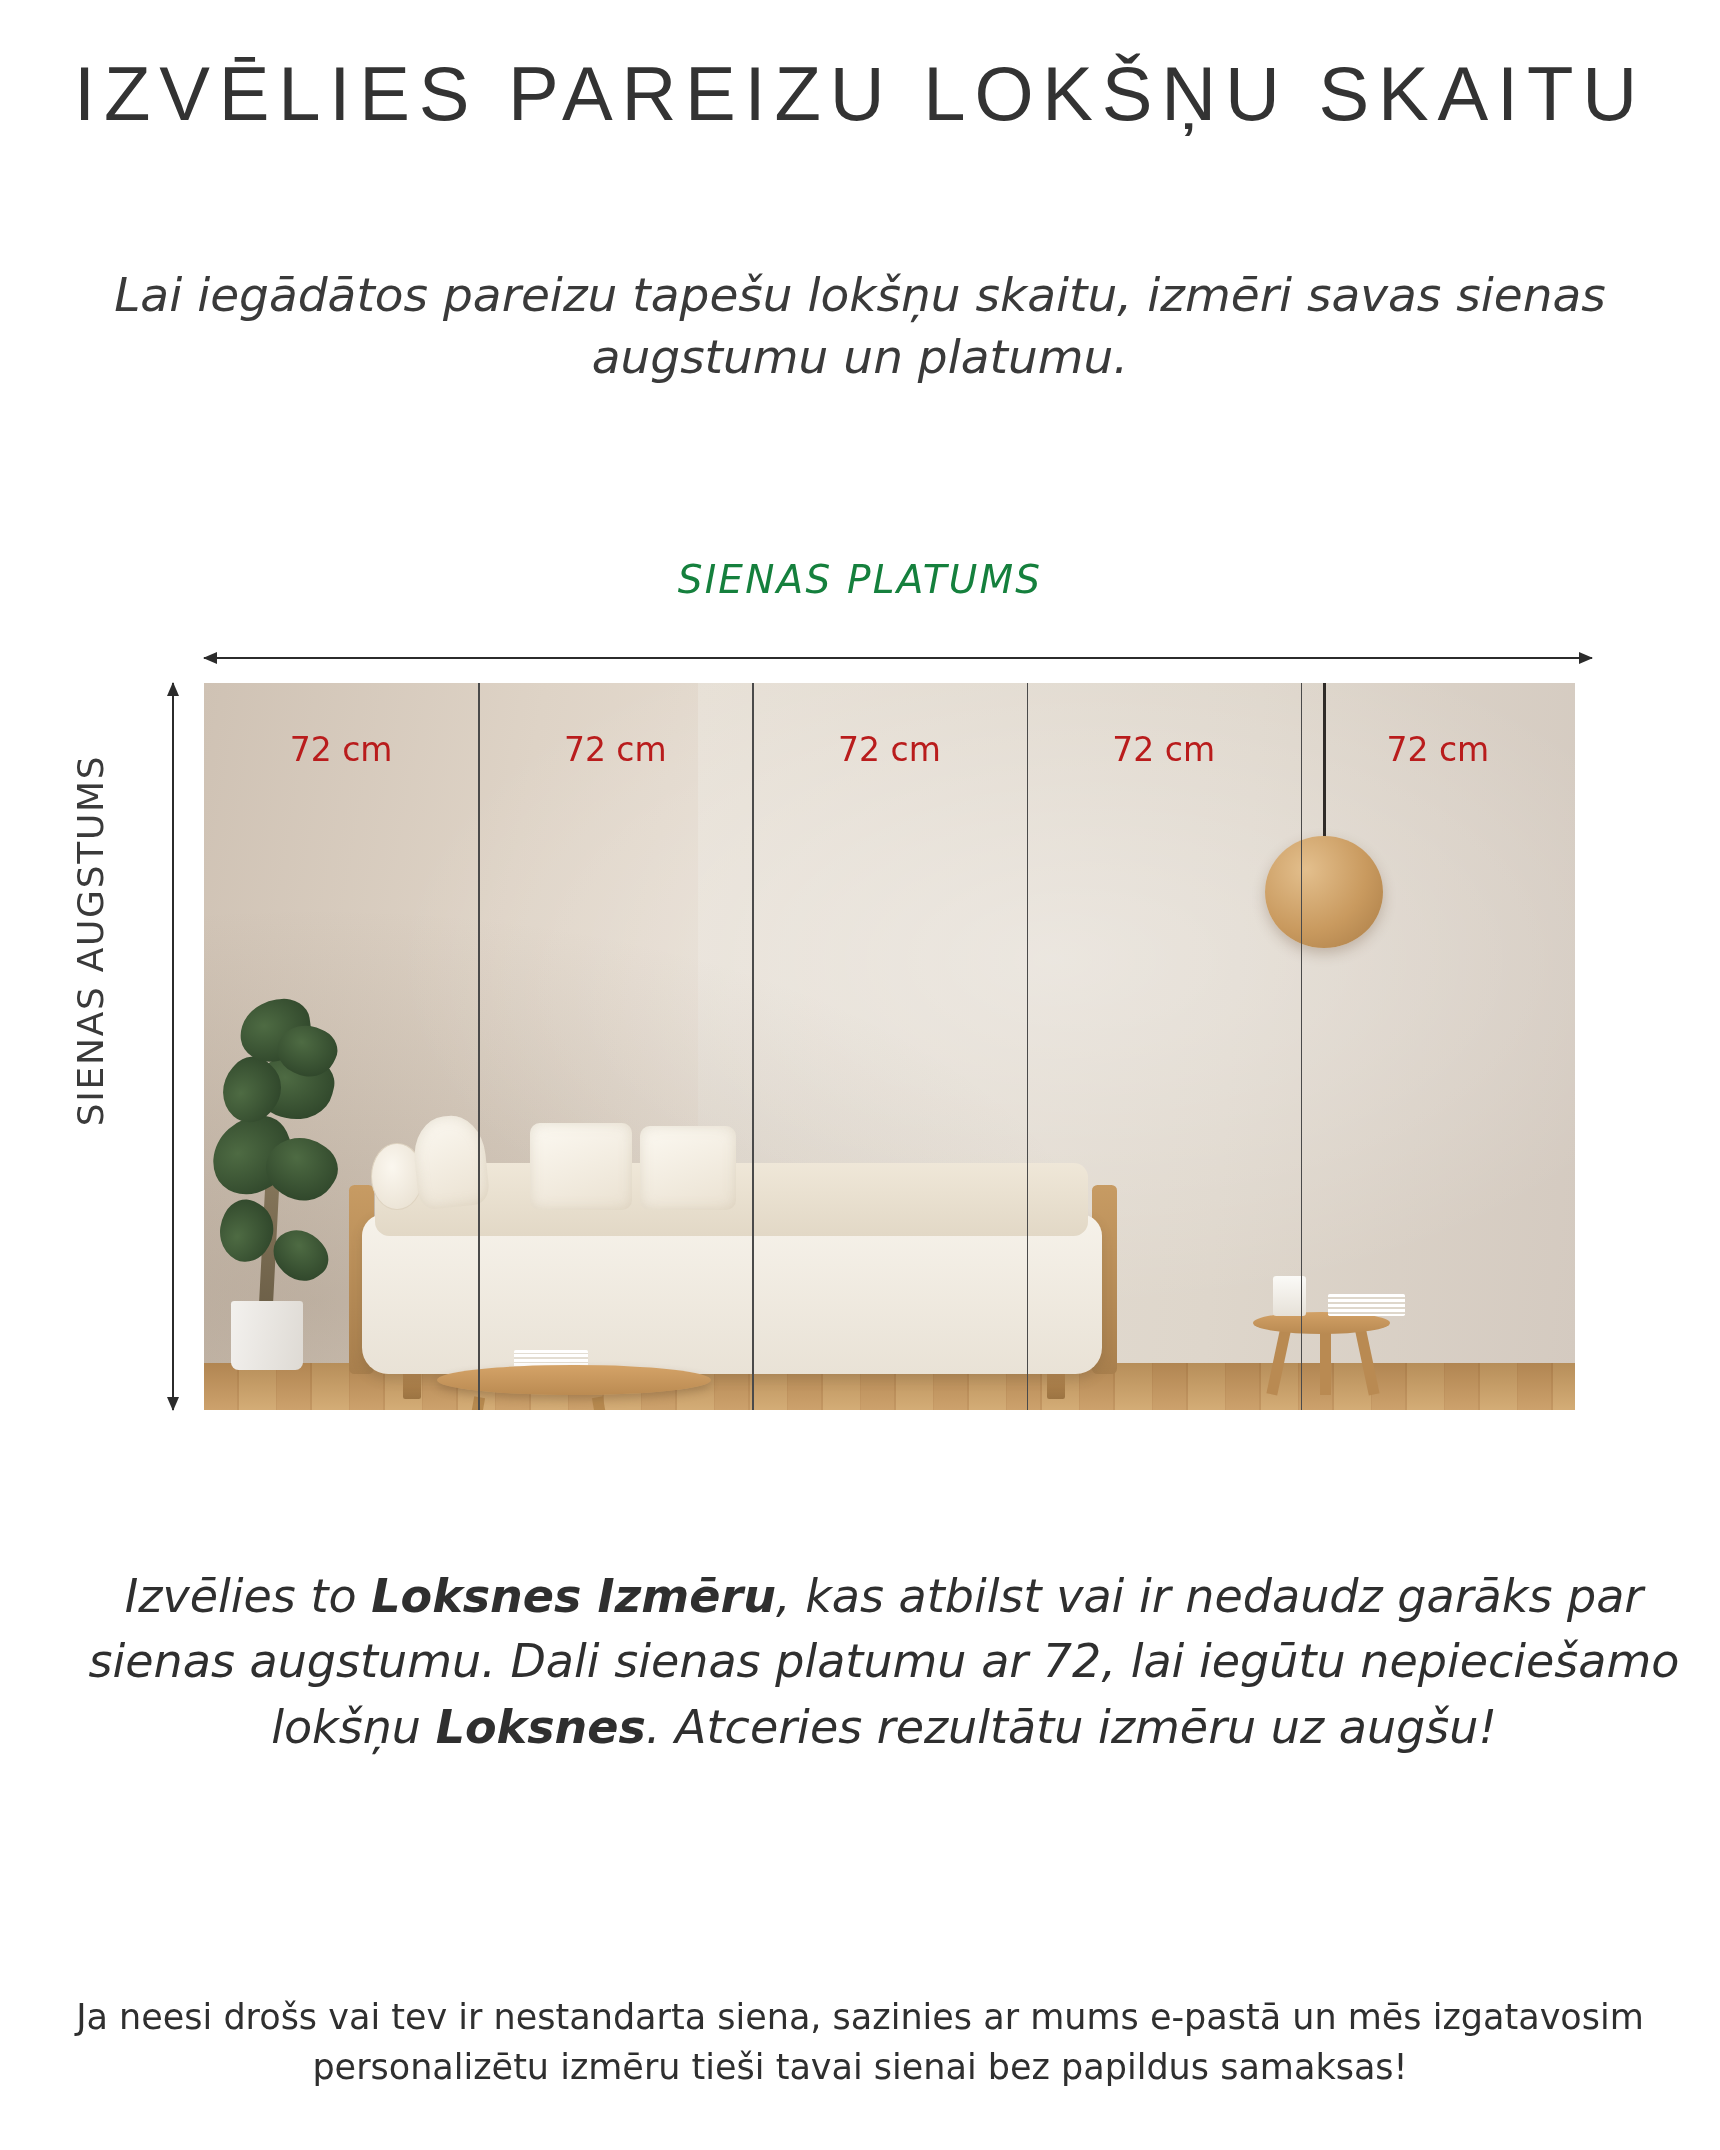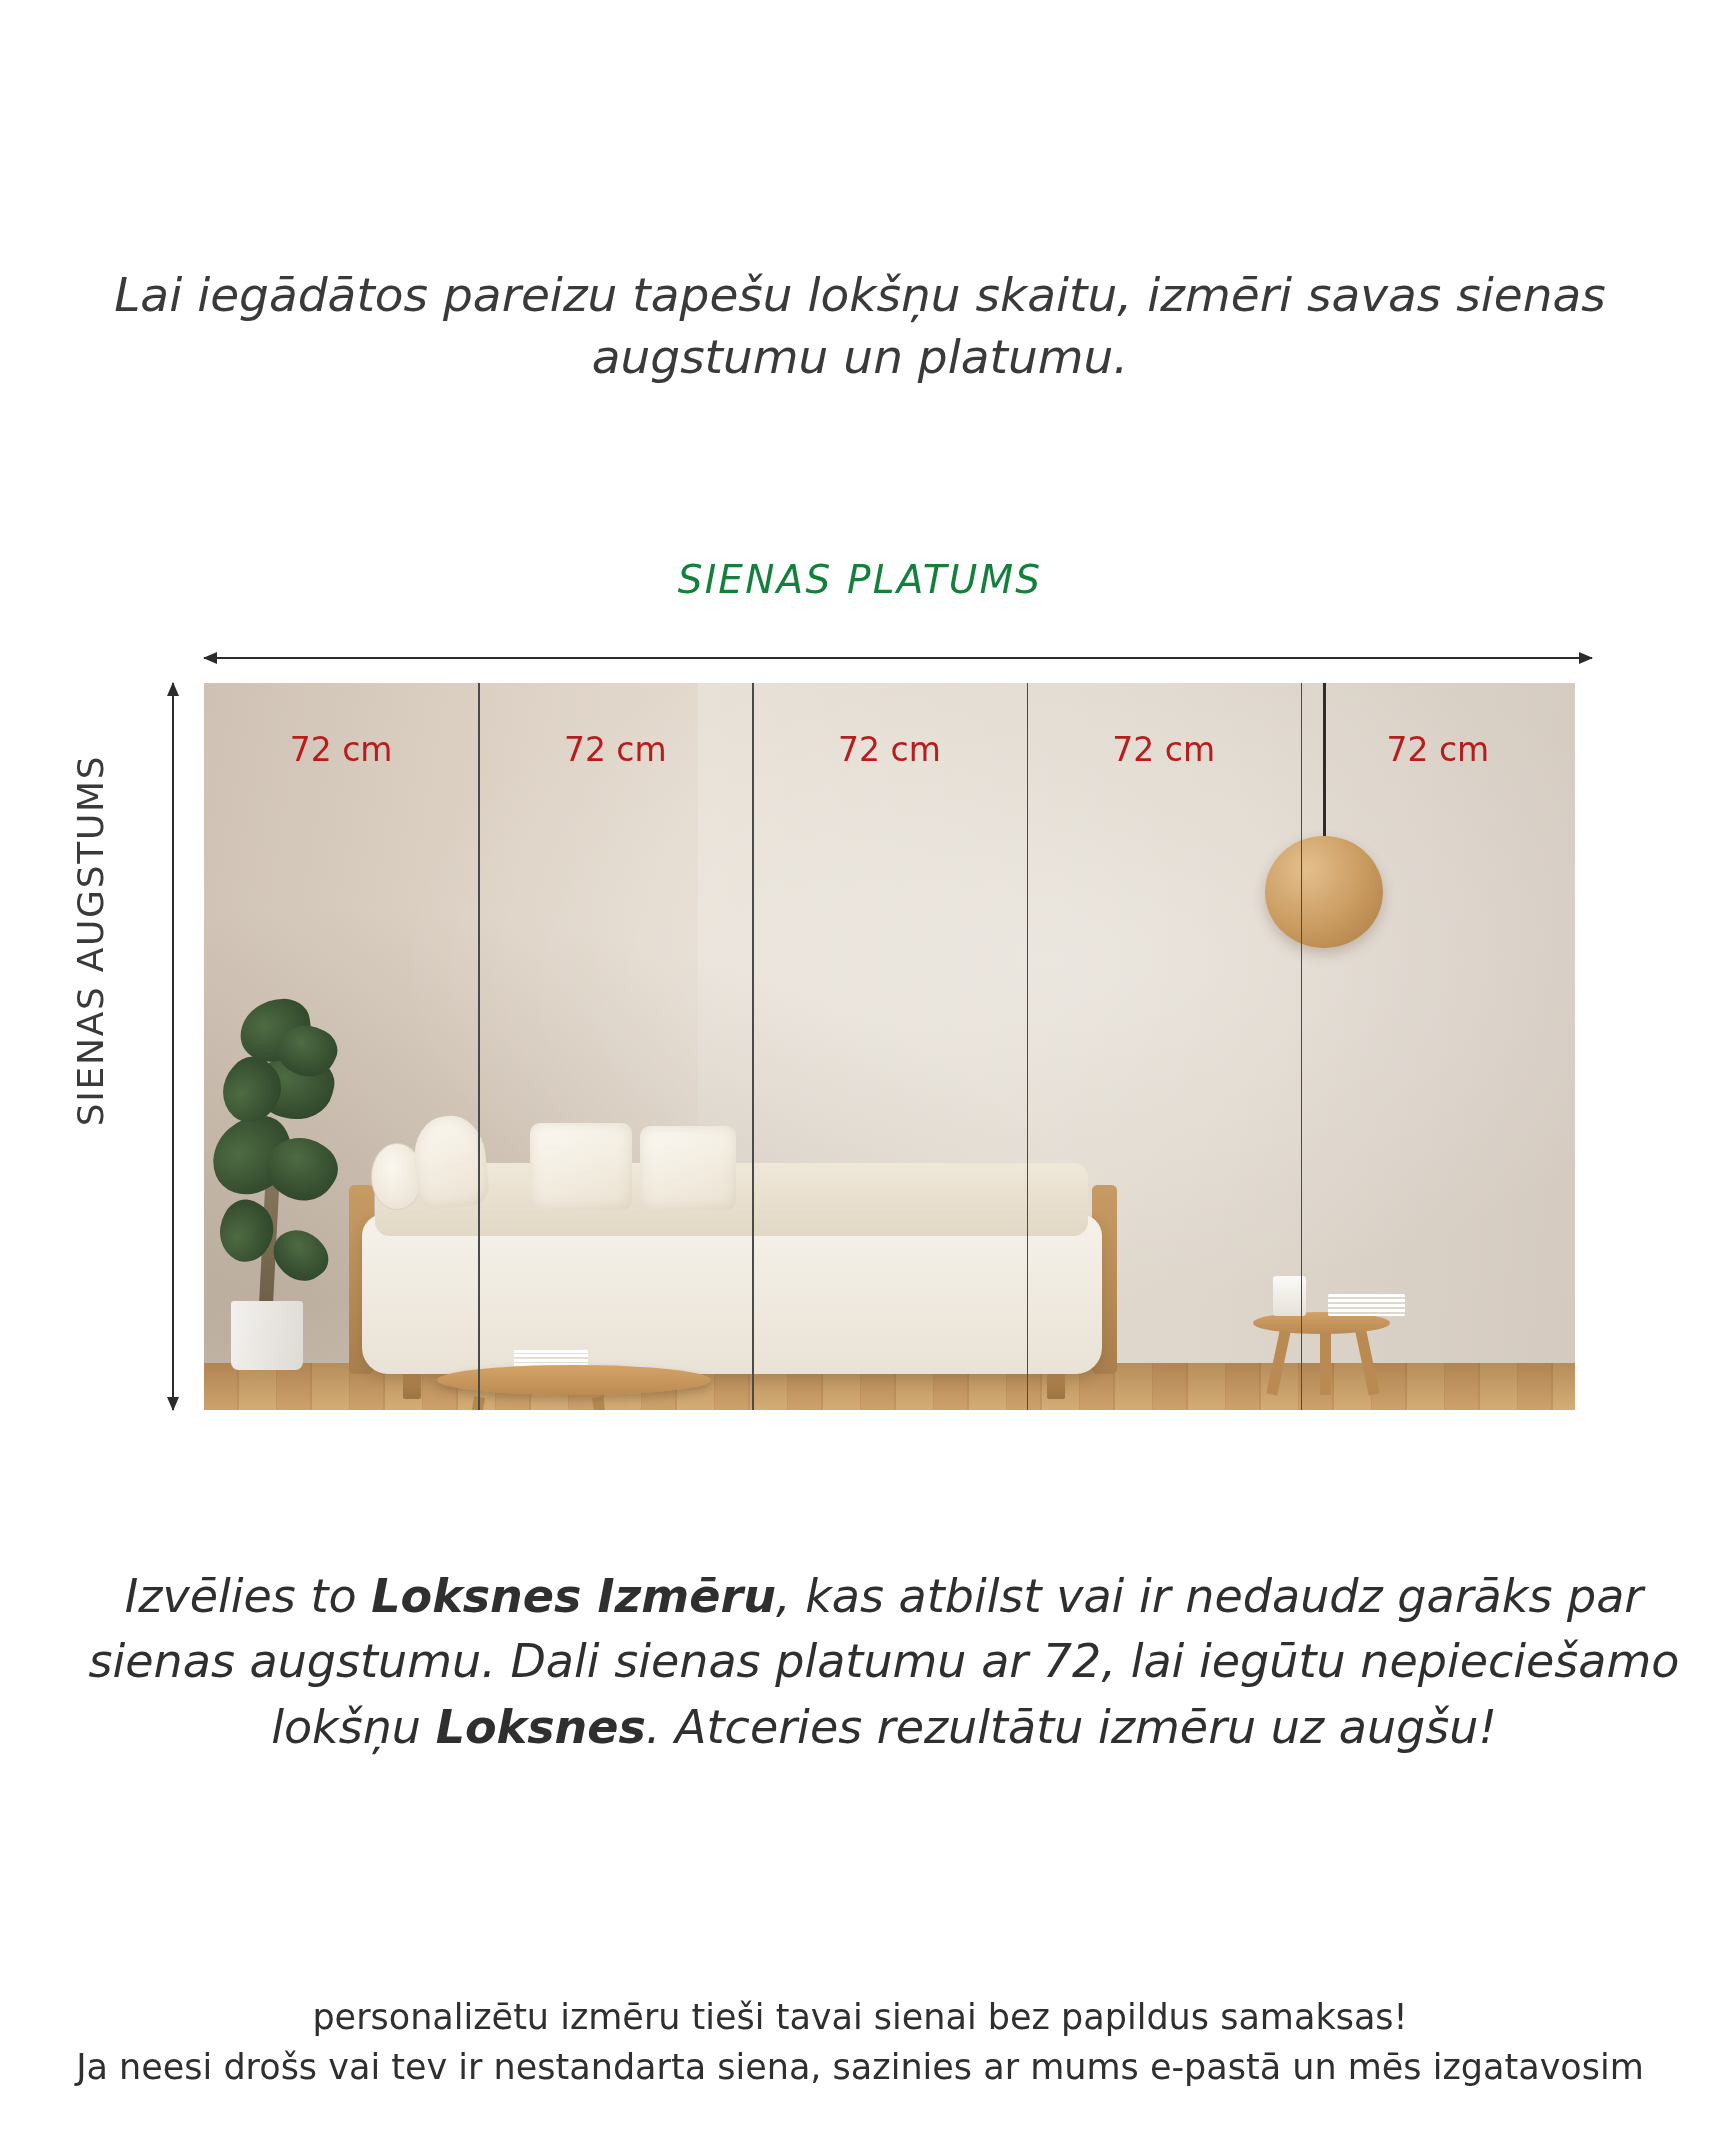--- a/index.html
+++ b/index.html
@@ -438,20 +438,21 @@
     color: #2f2f2f;
     white-space: nowrap;
   }
   .footer span { display: block; white-space: nowrap; }
 </style>
 </head>
 <body>
 
 <div class="page">
 
+  <div class="title">IZVĒLIES PAREIZU LOKŠŅU SKAITU</div>
 
   <div class="subtitle">
     <span class="l1">Lai iegādātos pareizu tapešu lokšņu skaitu, izmēri savas sienas</span>
     <span class="l2">augstumu un platumu.</span>
   </div>
 
   <div class="diagram">
 
     <div class="width-label">SIENAS PLATUMS</div>
 
@@ -526,18 +527,18 @@
     </div>
   </div>
 
   <div class="body-text">
     <span><em>Izvēlies to </em><b>Loksnes Izmēru</b><em>, kas atbilst vai ir nedaudz garāks par</em></span>
     <span>sienas augstumu. Dali sienas platumu ar 72, lai iegūtu nepieciešamo</span>
     <span><em>lokšņu </em><b>Loksnes</b><em>. Atceries rezultātu izmēru uz augšu!</em></span>
   </div>
 
   <div class="footer">
+    <span>Ja neesi drošs vai tev ir nestandarta siena, sazinies ar mums e-pastā un mēs izgatavosim</span>
     <span>personalizētu izmēru tieši tavai sienai bez papildus samaksas!</span>
-    <span>Ja neesi drošs vai tev ir nestandarta siena, sazinies ar mums e-pastā un mēs izgatavosim</span>
   </div>
 
 </div>
 
 
 </body></html>

